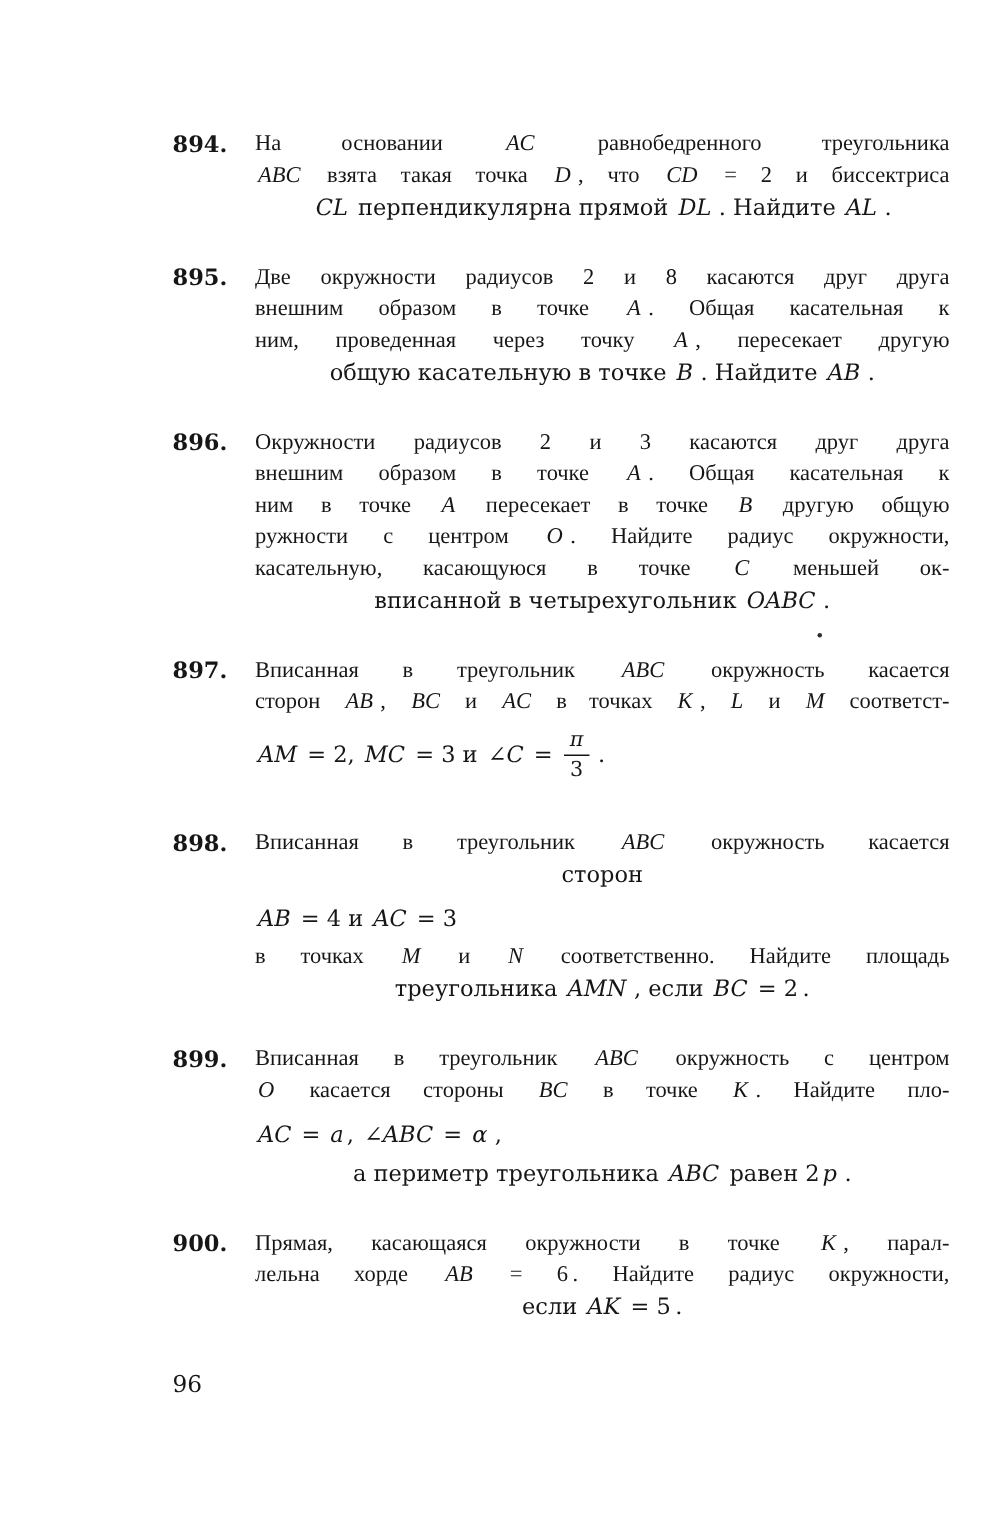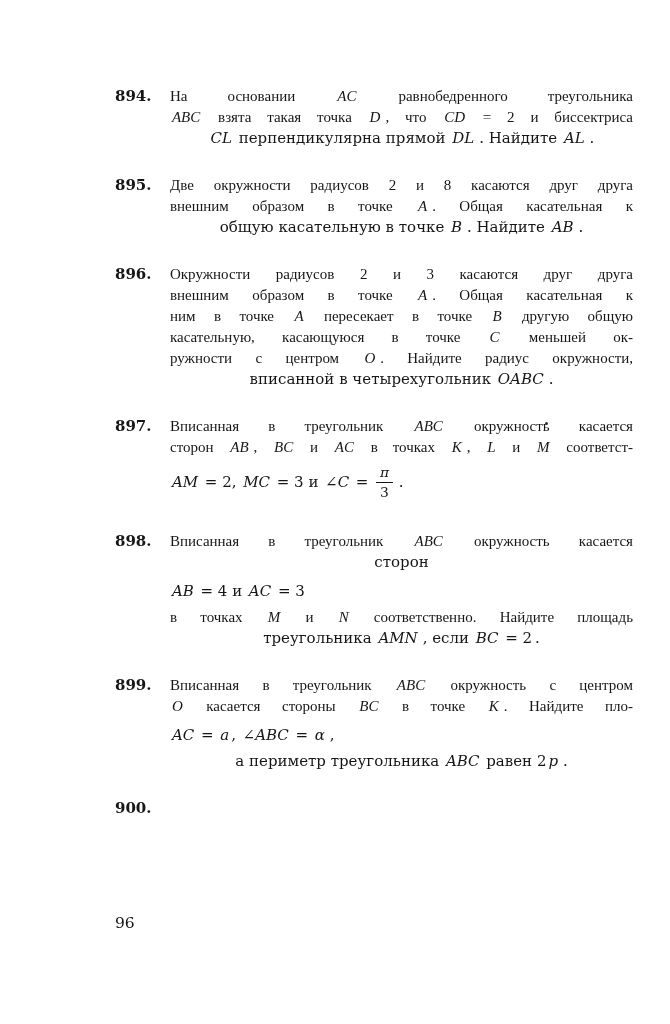--- a/index.html
+++ b/index.html
@@ -39,31 +39,32 @@
           <div class="ln fill">На основании <span class="math">AC</span> равнобедренного треугольника</div>
           <div class="ln fill"><span class="math">ABC</span> взята такая точка <span class="math">D</span> , что <span class="math">CD</span> = 2 и биссектриса</div>
           <div class="ln last"><span class="math">CL</span> перпендикулярна прямой <span class="math">DL</span> . Найдите <span class="math">AL</span> .</div>
         </div>
       </div>
       <div class="problem">
         <div class="num">895.</div>
         <div class="pbody">
           <div class="ln fill">Две окружности радиусов 2 и 8 касаются друг друга</div>
           <div class="ln fill">внешним образом в точке <span class="math">A</span> . Общая касательная к</div>
+          <div class="ln fill">ним, проведенная через точку <span class="math">A</span> , пересекает другую</div>
           <div class="ln last">общую касательную в точке <span class="math">B</span> . Найдите <span class="math">AB</span> .</div>
         </div>
       </div>
       <div class="problem">
         <div class="num">896.</div>
         <div class="pbody">
           <div class="ln fill">Окружности радиусов 2 и 3 касаются друг друга</div>
           <div class="ln fill">внешним образом в точке <span class="math">A</span> . Общая касательная к</div>
           <div class="ln fill">ним в точке <span class="math">A</span> пересекает в точке <span class="math">B</span> другую общую</div>
+          <div class="ln fill">ружности с центром <span class="math">O</span> . Найдите радиус окружности,</div>
           <div class="ln fill">касательную, касающуюся в точке <span class="math">C</span> меньшей ок-</div>
-          <div class="ln fill">ружности с центром <span class="math">O</span> . Найдите радиус окружности,</div>
           <div class="ln last">вписанной в четырехугольник <span class="math">OABC</span> .</div>
         </div>
       </div>
       <div class="problem">
         <div class="num">897.</div>
         <div class="pbody">
           <div class="ln fill">Вписанная в треугольник <span class="math">ABC</span> окружность касается</div>
           <div class="ln fill">сторон <span class="math">AB</span> , <span class="math">BC</span> и <span class="math">AC</span> в точках <span class="math">K</span> , <span class="math">L</span> и <span class="math">M</span> соответст-</div>
           <div class="formula"><span class="math">AM</span> = 2, <span class="math">MC</span> = 3 и <span class="math">∠C</span> = <span class="frac">
               <span class="fnum">π</span>
@@ -85,17 +86,22 @@
         <div class="num">899.</div>
         <div class="pbody">
           <div class="ln fill">Вписанная в треугольник <span class="math">ABC</span> окружность с центром</div>
           <div class="ln fill"><span class="math">O</span> касается стороны <span class="math">BC</span> в точке <span class="math">K</span> . Найдите пло-</div>
           <div class="formula"><span class="math">AC</span> = <span class="math">a</span>, <span class="math">∠ABC</span> = <span class="math">α</span> ,</div>
           <div class="ln last">а периметр треугольника <span class="math">ABC</span> равен 2<span class="math">p</span> .</div>
         </div>
       </div>
       <div class="problem">
         <div class="num">900.</div>
+        <div class="pbody">
+          <div class="ln fill">Прямая, касающаяся окружности в точке <span class="math">K</span> , парал-</div>
+          <div class="ln fill">лельна хорде <span class="math">AB</span> = 6 . Найдите радиус окружности,</div>
+          <div class="ln last">если <span class="math">AK</span> = 5 .</div>
+        </div>
       </div>
     </div>
   <div class="speck"></div>
   <div class="page-number">96</div>
 </div>
 
 </body></html>

